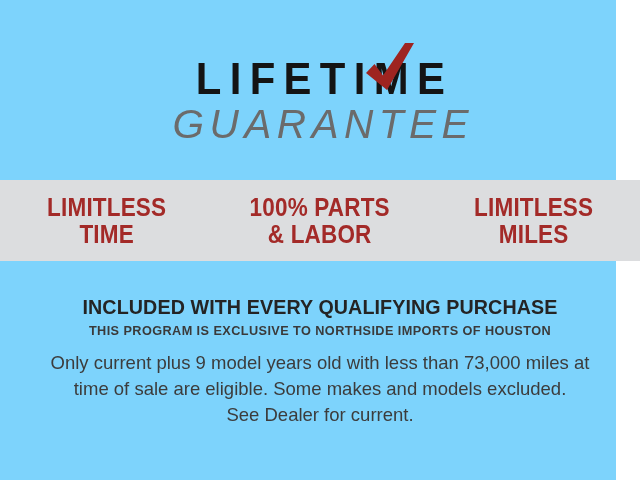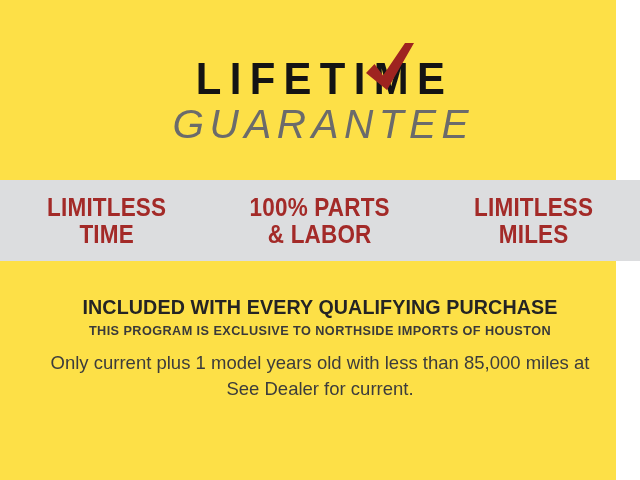--- a/index.html
+++ b/index.html
@@ -11,21 +11,21 @@
     height: 480px;
     background: #ffffff;
     font-family: "Liberation Sans", sans-serif;
     overflow: hidden;
   }
 
   .ad {
     position: relative;
     width: 616px;
     height: 480px;
-    background: #fde047;
+    background: #7dd3fc;
   }
 
   
   .logo-block {
     position: absolute;
     top: 56px;
     left: 0;
     width: 640px;
     text-align: center;
   }
@@ -184,17 +184,18 @@
       <span class="l1">LIMITLESS</span>
       <span class="l2">MILES</span>
     </div>
   </div>
 
   <div class="headline">INCLUDED WITH EVERY QUALIFYING PURCHASE</div>
 
   <div class="subheadline">THIS PROGRAM IS EXCLUSIVE TO NORTHSIDE IMPORTS OF HOUSTON</div>
 
   <div class="fineprint">
-    <span>Only current plus 1 model years old with less than 85,000 miles at</span>
+    <span>Only current plus 9 model years old with less than 73,000 miles at</span>
+    <span>time of sale are eligible. Some makes and models excluded.</span>
     <span>See Dealer for current.</span>
   </div>
 
 </div>
 
 </body></html>

